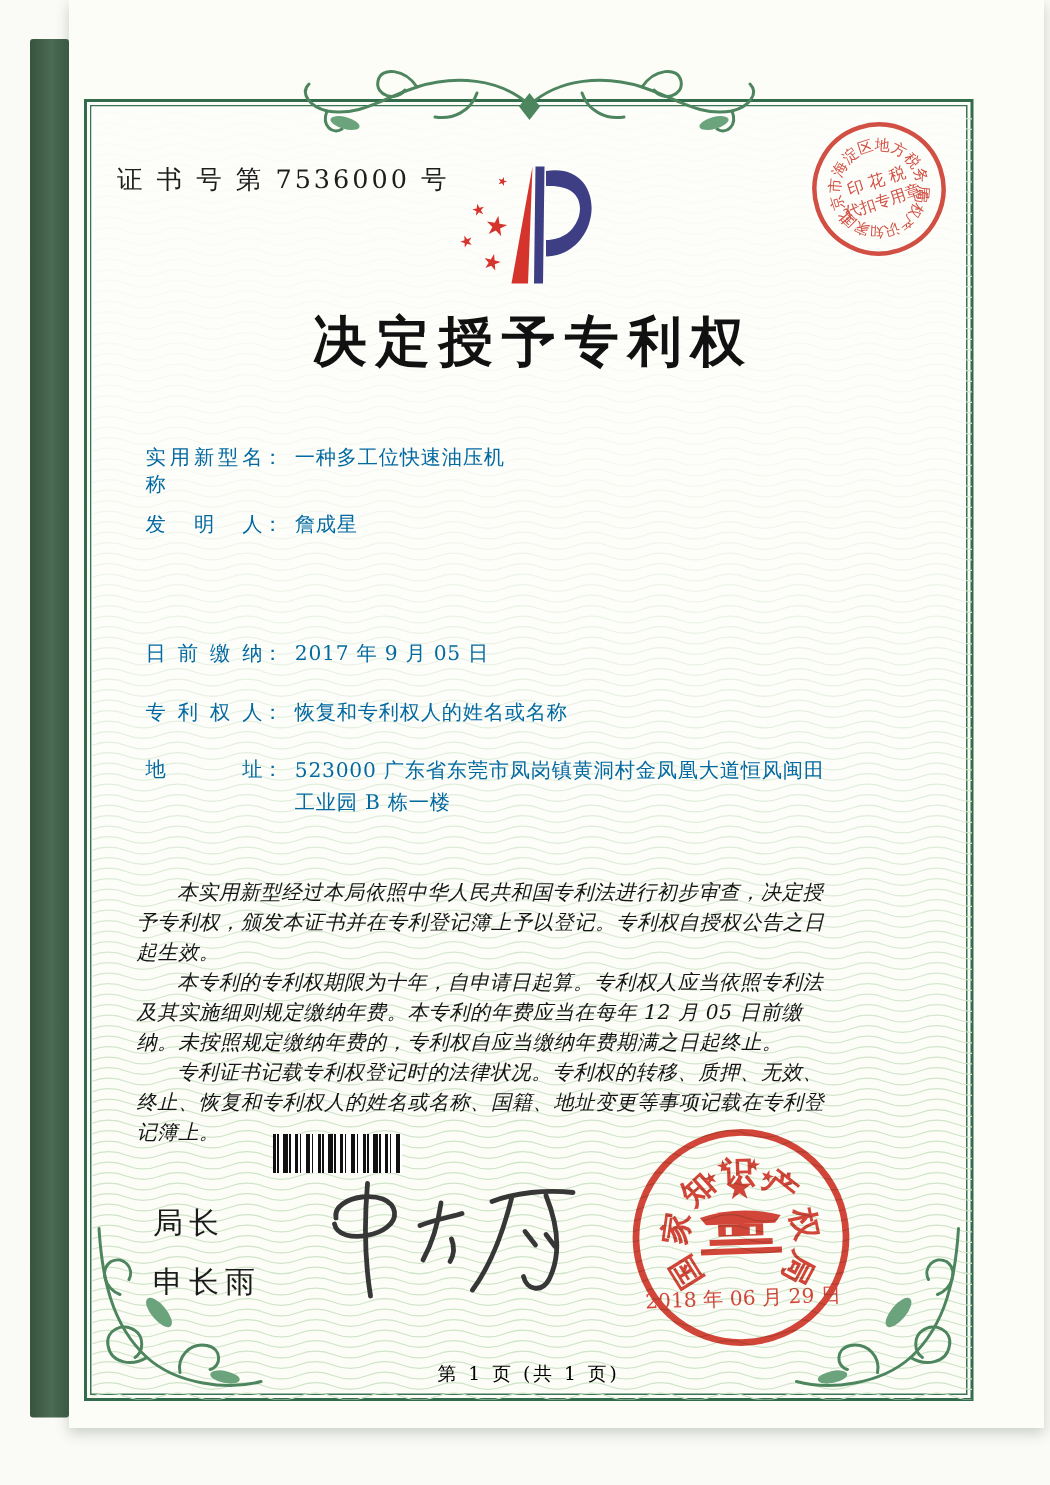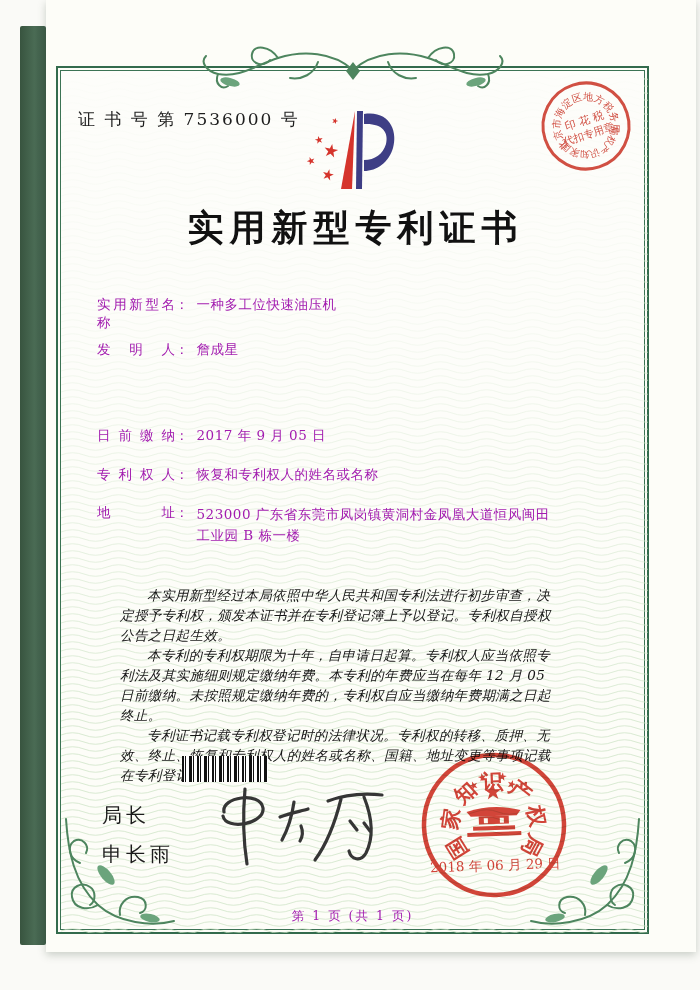--- a/index.html
+++ b/index.html
@@ -24,46 +24,46 @@
   .certnum { position:absolute; z-index:2; left:20px; top:40px; font-size:17px; letter-spacing:2px; color:#1d1d1d;text-align:right; }
 
   .logo { position:absolute; z-index:2; left:240px; top:40px; }
 
   .title { position:absolute; z-index:2; left:0; right:0; top:136px; text-align:center;
            font-size:36px; font-weight:bold; letter-spacing:6px; padding-left:6px; color:#111; }
 
   .taxstamp { position:absolute; z-index:3; left:468px; top:-2px; transform:rotate(-18deg);
               mix-blend-mode:multiply; opacity:.92; }
 
-  .frow { position:absolute; z-index:2; left:39px; right:20px; font-size:13.5px; color:#a21caf; }
+  .frow { position:absolute; z-index:2; left:39px; right:20px; font-size:13.5px; color:#0369a1; }
   .flabel { display:inline-block; width:78px; text-align:justify; text-align-last:justify; vertical-align:top; }
   .colon { margin-right:8px; }
   .fvalue { letter-spacing:.5px; }
   .fvalue.wrap { display:inline-block; vertical-align:top; white-space:pre-line; width:430px; line-height:21px; }
   .fgroup2 { position:absolute; left:326px; top:0; white-space:nowrap; }
   .fgroup2 .flabel { width:68px; }
 
   .paras { position:absolute; z-index:2; left:33px; top:517px; width:465px;
            font-size:13.5px; line-height:20px; color:#151515; font-style:italic; }
-  .paras p { text-indent:2em; letter-spacing:.4px;margin-left:29px; }
+  .paras p { text-indent:2em; letter-spacing:.4px; }
 
   .barcode { position:absolute; z-index:2; left:124px; top:688px; width:86px; height:26px;
              background:repeating-linear-gradient(90deg,#111 0 2px,#fff 2px 3px,#111 3px 4px,#fff 4px 7px,
                         #111 7px 10px,#fff 10px 11px,#111 11px 12px,#fff 12px 15px); }
 
   .director { position:absolute; z-index:2; left:44px; top:734px; font-size:20px; letter-spacing:4px; color:#1b1b1b; }
   .director div { margin-bottom:12px; }
 
   .signature { position:absolute; z-index:2; left:146px; top:716px; }
 
   .seal { position:absolute; z-index:3; left:346px; top:667px; transform:rotate(-2deg);
           mix-blend-mode:multiply; opacity:.95; }
 
   .pagefoot { position:absolute; z-index:2; left:0; right:0; top:840px; text-align:center;
-              font-size:12.5px; letter-spacing:2px; color:#a21caf; }
+              font-size:12.5px; letter-spacing:2px; color:#000000; }
 
   .orn-top { position:absolute; z-index:2; left:50%; top:-28px; transform:translateX(-50%); }
   .orn-bl  { position:absolute; z-index:2; left:2px; bottom:3px; }
   .orn-br  { position:absolute; z-index:2; right:2px; bottom:3px; transform:scaleX(-1); }
 
   svg text { font-family:"DejaVu Serif","Liberation Serif",serif; }
 </style>
 </head>
 <body>
 
@@ -132,21 +132,21 @@
             <text text-anchor="middle" font-size="9.5" x="60" y="92.05" transform="rotate(20.833333333333336 60 60) rotate(180 60 88.725)">知</text>
             <text text-anchor="middle" font-size="9.5" x="60" y="92.05" transform="rotate(0 60 60) rotate(180 60 88.725)">识</text>
             <text text-anchor="middle" font-size="9.5" x="60" y="92.05" transform="rotate(-20.83333333333333 60 60) rotate(180 60 88.725)">产</text>
             <text text-anchor="middle" font-size="9.5" x="60" y="92.05" transform="rotate(-41.66666666666666 60 60) rotate(180 60 88.725)">权</text>
             <text text-anchor="middle" font-size="9.5" x="60" y="92.05" transform="rotate(-62.5 60 60) rotate(180 60 88.725)">局</text>
           </g>
         <text x="60" y="58" text-anchor="middle" font-size="11" fill="#cf4134">印 花 税</text>
         <text x="60" y="72" text-anchor="middle" font-size="10.5" fill="#cf4134">代扣专用章</text>
       </svg>
 
-      <div class="title">实用新型专利证书</div>
+      <div class="title">决定授予专利权</div>
 
       <div class="frow" style="top:228px">
         <span class="flabel">实用新型名称</span><span class="colon">：</span><span class="fvalue">一种多工位快速油压机</span>
       </div>
       <div class="frow" style="top:273px">
         <span class="flabel">发明人</span><span class="colon">：</span><span class="fvalue">詹成星</span>
       </div>
       <div class="frow" style="top:359px">
         <span class="flabel">日前缴纳</span><span class="colon">：</span><span class="fvalue">2017 年 9 月 05 日</span>
       </div>

